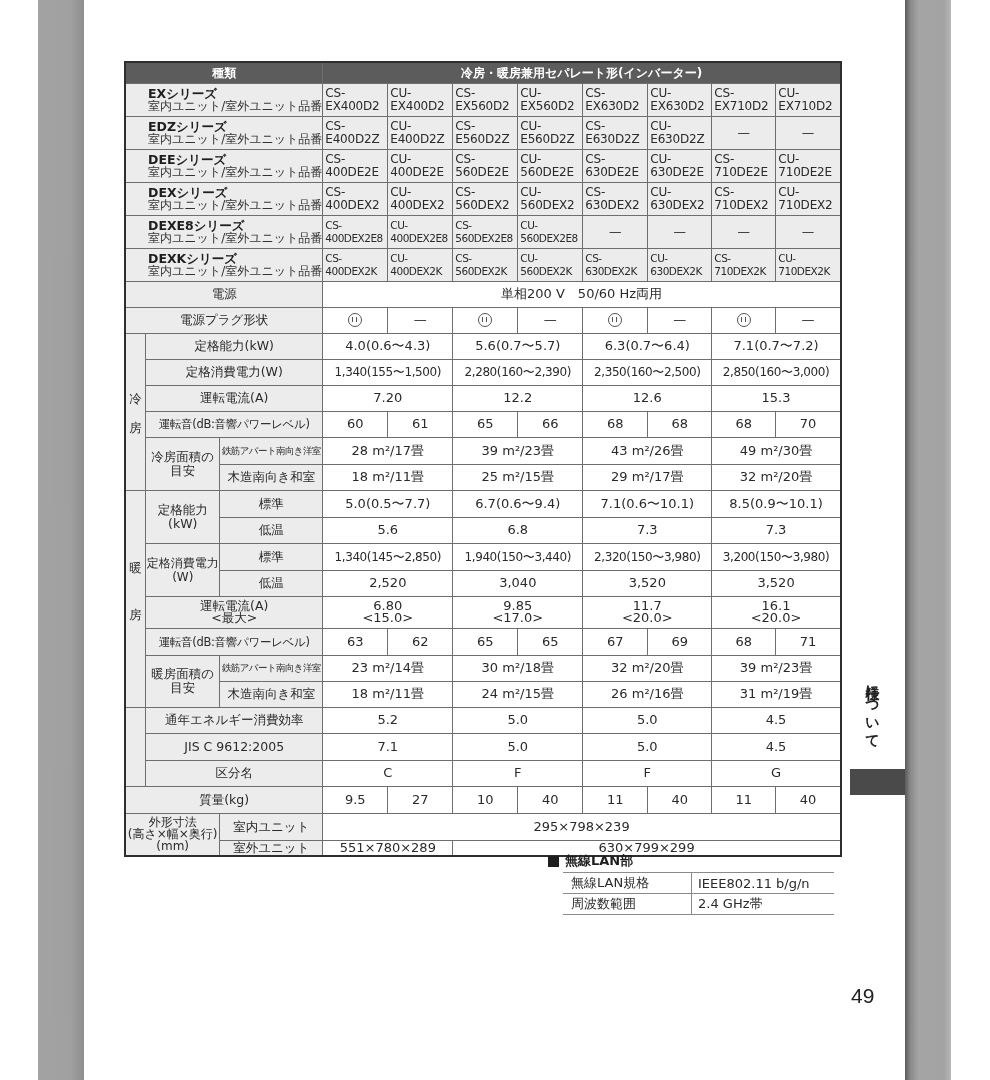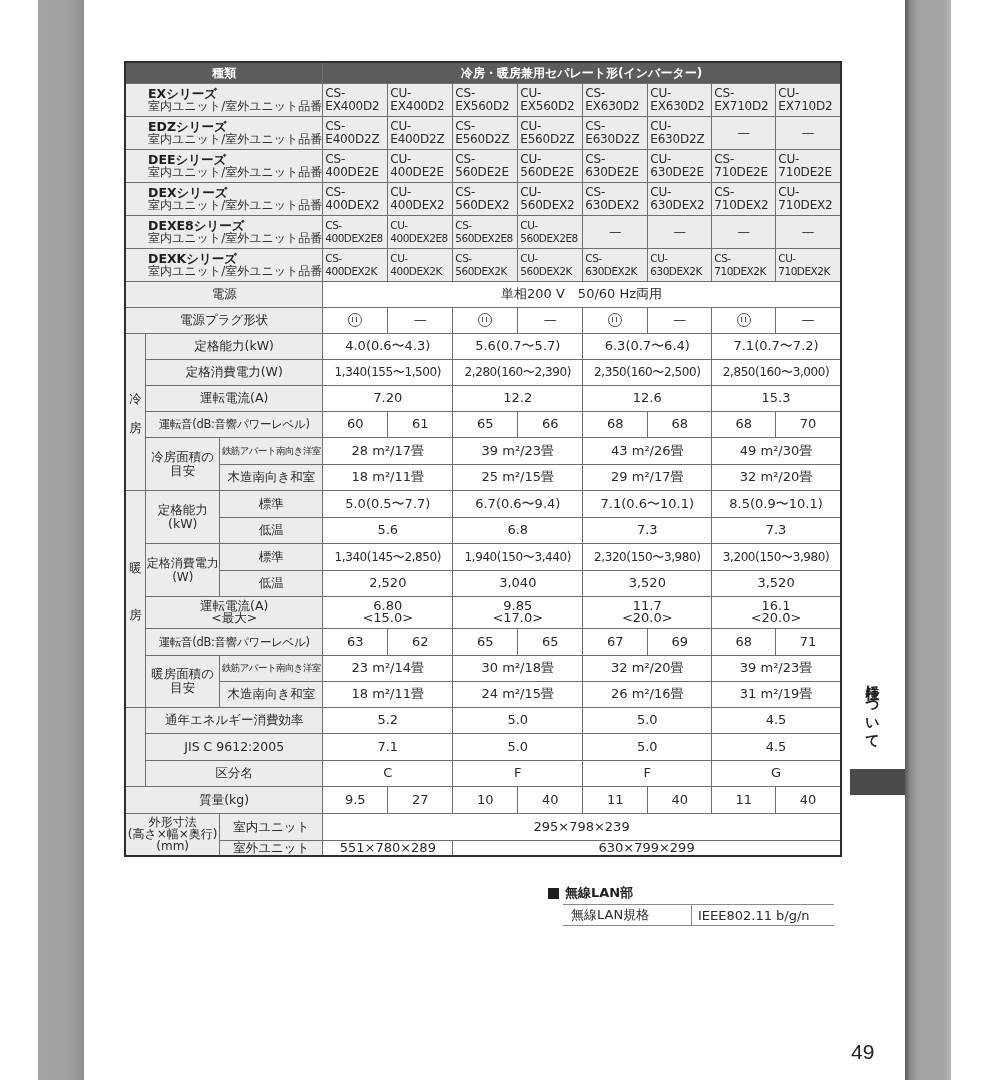--- a/index.html
+++ b/index.html
@@ -16,30 +16,30 @@
   .model{text-align:left !important;padding-left:2px !important;font-size:12px !important;line-height:13px !important;background:#ececec;letter-spacing:-0.2px;}
   .model.small{font-size:10.5px !important;letter-spacing:-0.5px;}
   .dash{background:#ececec;}
   .vert{writing-mode:vertical-rl;letter-spacing:28px;font-size:12.5px;}
   .tiny{font-size:9.5px !important;letter-spacing:-0.6px;}
   .spec-table td.val{background:#ffffff;font-size:13px;}
   .plug{display:inline-block;width:12px;height:12px;border:1px solid #555;border-radius:50%;position:relative;vertical-align:middle;}
   .plug:before{content:"";position:absolute;left:3px;top:3px;width:1px;height:5px;background:#555;}
   .plug:after{content:"";position:absolute;left:7px;top:3px;width:1px;height:5px;background:#555;}
   .two-line{line-height:12px !important;}
-  .lan-section{position:absolute;left:548px;top:884px;}
+  .lan-section{position:absolute;left:548px;top:852px;}
   .lan-title{font-size:13px;font-weight:bold;color:#1e1e1e;margin-left:0;height:18px;display:flex;align-items:center;}
   .lan-title .sq{display:inline-block;width:11px;height:11px;background:#1e1e1e;margin-right:6px;}
   .lan-table{border-collapse:collapse;margin-left:15px;margin-top:2px;}
   .lan-table td{font-size:13px;height:20px;padding:0 6px;border-bottom:1px solid #8a8a8a;border-top:1px solid #8a8a8a;color:#2a2a2a;white-space:nowrap;}
   .lan-table td.k{width:114px;border-right:1px solid #8a8a8a;padding-left:8px;}
   .lan-table td.v{width:130px;}
   .side-tab-text{position:absolute;left:864px;top:676px;writing-mode:vertical-rl;font-size:14px;font-weight:bold;color:#222;letter-spacing:0px;}
   .side-tab-block{position:absolute;left:850px;top:769px;width:55px;height:26px;background:#4a4a4a;}
-  .page-number{position:absolute;left:851px;top:1040px;font-size:21px;color:#222;font-family:"Liberation Sans",sans-serif;}
+  .page-number{position:absolute;left:851px;top:984px;font-size:21px;color:#222;font-family:"Liberation Sans",sans-serif;}
 </style>
 </head>
 <body>
 
 <div class="spine-left"></div>
 <div class="spine-right"></div>
 
 <table class="spec-table">
   <colgroup>
     <col style="width:20px">
@@ -329,20 +329,24 @@
   <div class="lan-title">
     <span class="sq"></span>
     <span>無線LAN部</span>
   </div>
   <table class="lan-table">
     <tbody>
         <tr>
       <td class="k">無線LAN規格</td>
       <td class="v">IEEE802.11 b/g/n</td>
     </tr>
+    <tr>
+      <td class="k">周波数範囲</td>
+      <td class="v">2.4 GHz帯</td>
+    </tr>
   </tbody>
     </table>
 </div>
 
 <div class="side-tab-text">仕様について</div>
 <div class="side-tab-block"></div>
 
 <div class="page-number">49</div>
 
 </body></html>

